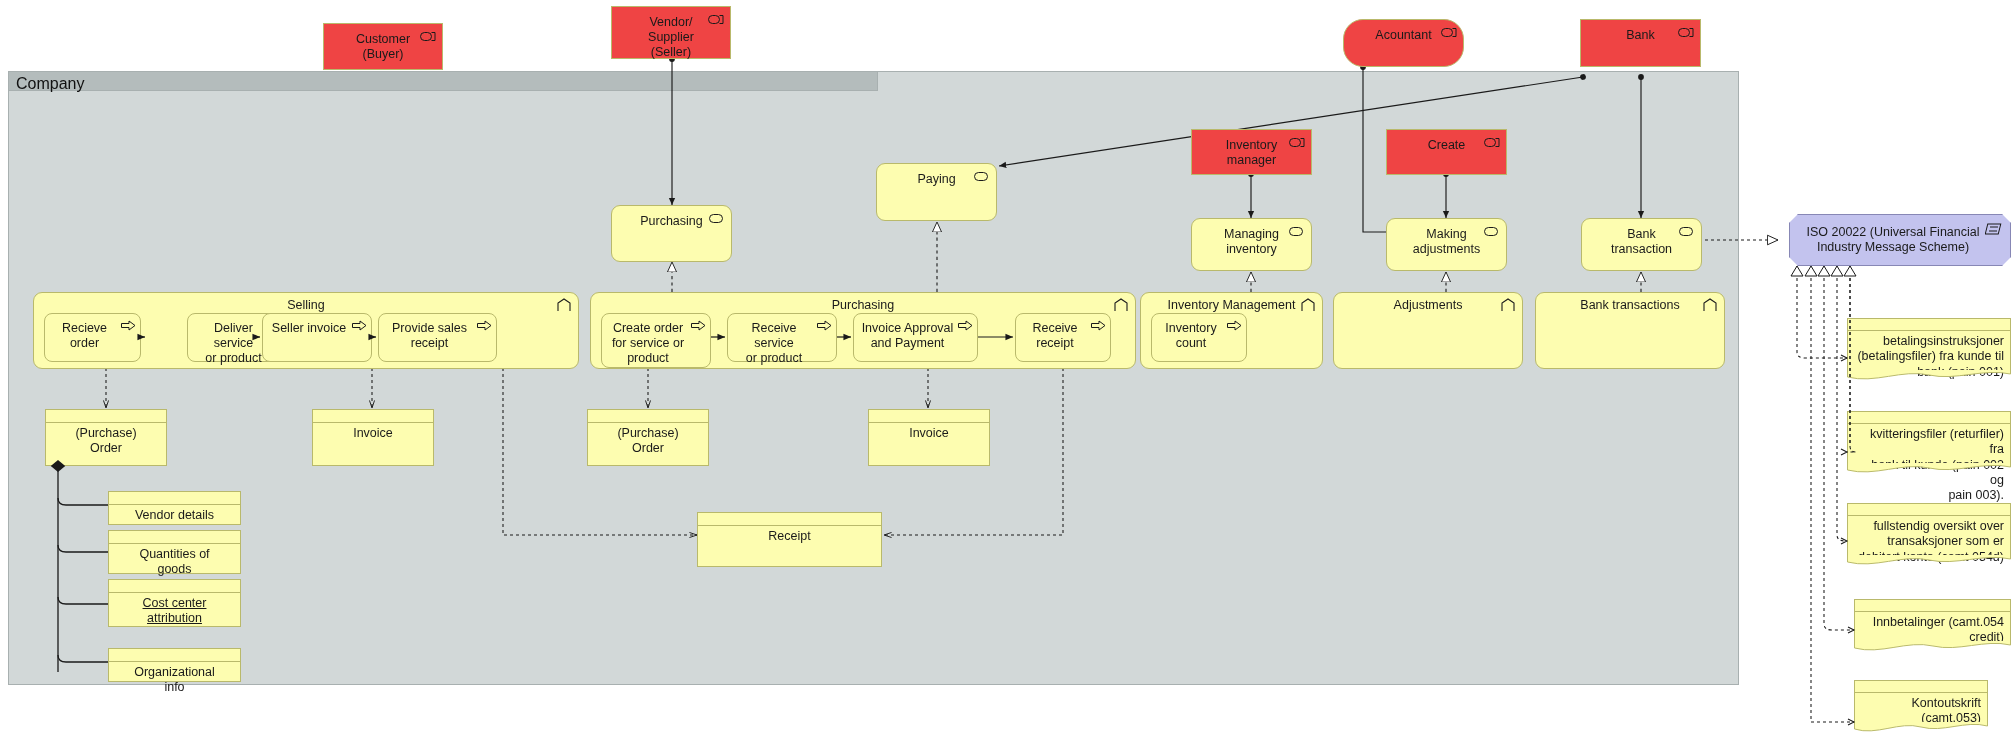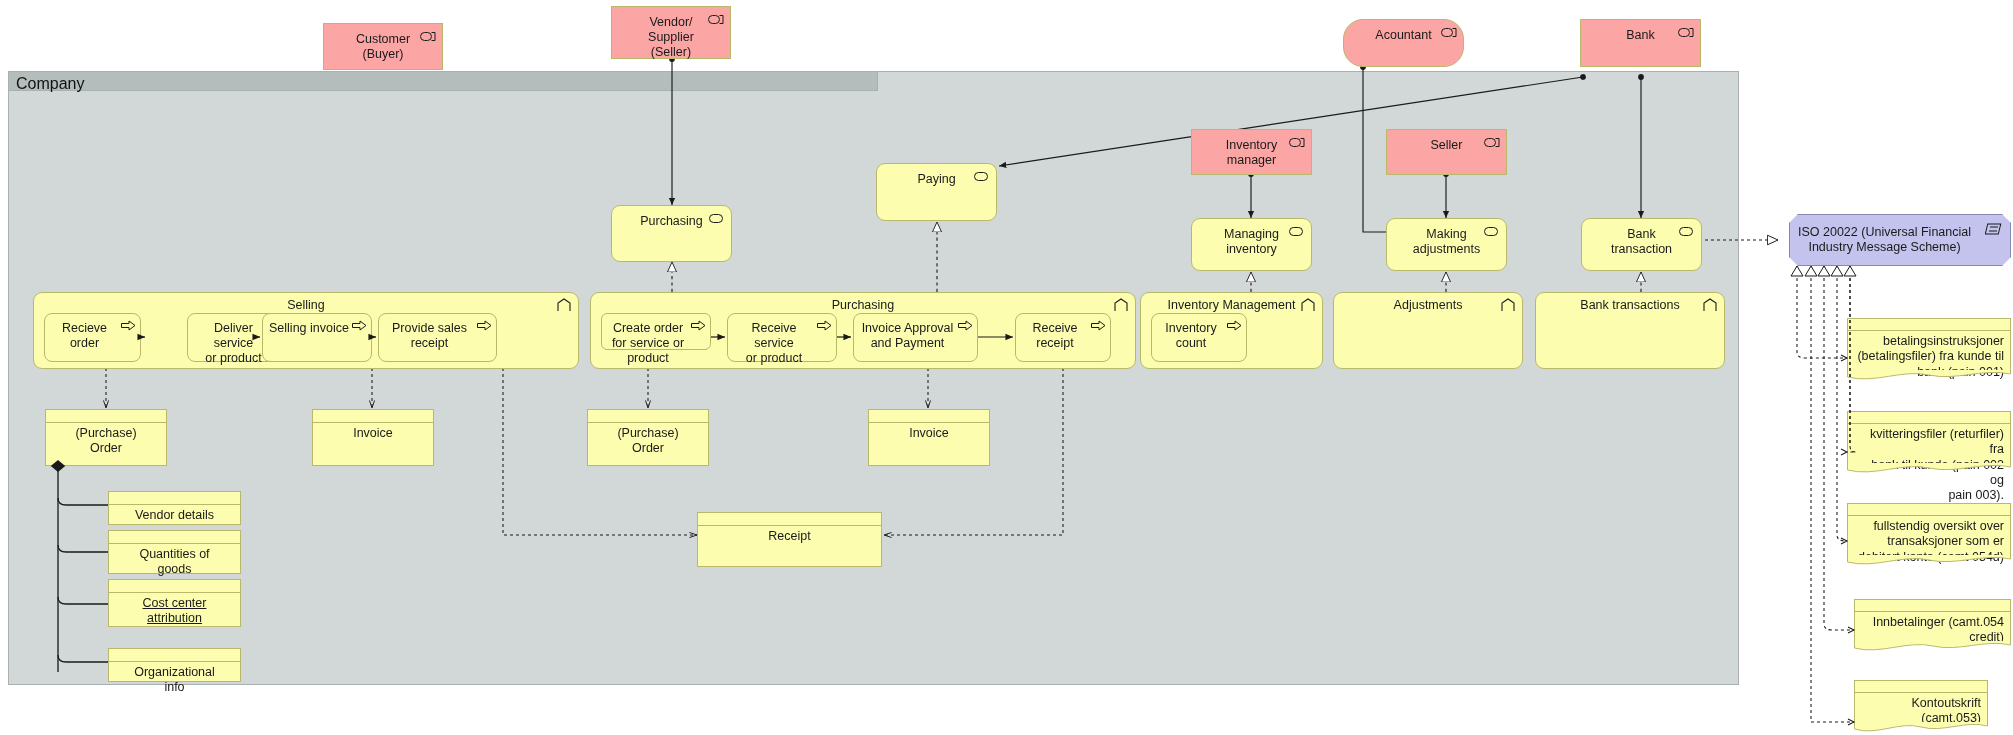--- a/index.html
+++ b/index.html
@@ -8,21 +8,21 @@
        color:#1a1a1a;-webkit-font-smoothing:antialiased;}
   #canvas{position:absolute;left:0;top:0;width:2013px;height:735px;}
 
   
   .node{position:absolute;box-sizing:border-box;
         display:flex;align-items:flex-start;justify-content:center;
         text-align:center;line-height:1.18;z-index:5;}
   .node .lbl{display:block;width:100%;padding:0 16px;}
 
   
-  .actor{background:#fca5a5;border:1px solid #b9b96b;font-size:12.5px;padding-top:8px;}
+  .actor{background:#ef4444;border:1px solid #b9b96b;font-size:12.5px;padding-top:8px;}
   
   .process{background:#fdfdb0;border:1px solid #b9b96b;border-radius:9px;
            font-size:12.5px;padding-top:8px;}
   
   .object{background:#fdfdb0;border:1px solid #b9b96b;font-size:12.5px;
           padding-top:16px;}
   .object:before{content:"";position:absolute;left:0;top:12px;width:100%;
                  height:1px;background:#b9b96b;}
   
   .group{position:absolute;background:#fdfdb0;border:1px solid #b9b96b;
@@ -32,21 +32,21 @@
   
   .subproc{position:absolute;background:#fdfdb0;border:1px solid #b9b96b;
            border-radius:8px;box-sizing:border-box;display:flex;
            align-items:flex-start;justify-content:center;text-align:center;
            font-size:12.5px;line-height:1.18;padding-top:7px;z-index:6;}
   .subproc .lbl{display:block;width:100%;padding:0 22px 0 6px;}
 
   
   .appcomp{position:absolute;background:#c3c3ee;border:1px solid #8787b5;
            font-size:12.5px;line-height:1.2;text-align:center;
-           display:flex;align-items:center;justify-content:flex-start;
+           display:flex;align-items:center;justify-content:center;
            clip-path:polygon(9px 0,calc(100% - 9px) 0,100% 9px,100% calc(100% - 9px),
                      calc(100% - 9px) 100%,9px 100%,0 calc(100% - 9px),0 9px);
            z-index:6;box-sizing:border-box;}
   .appcomp .lbl{padding:0 22px 0 8px;}
 
   
   .deliv{position:absolute;background:#fdfdb0;border:1px solid #b9b96b;
          border-bottom:none;font-size:12.5px;line-height:1.22;text-align:right;
          box-sizing:border-box;padding-top:15px;z-index:6;}
   .deliv:before{content:"";position:absolute;left:0;top:11px;width:100%;height:1px;
@@ -198,21 +198,21 @@
       <svg width="16" height="11" viewBox="0 0 16 11">
           <rect x="0.5" y="1.5" width="11" height="8" rx="4" fill="none" stroke="#1a1a1a"></rect>
           <line x1="11.5" y1="1.5" x2="15" y2="1.5" stroke="#1a1a1a"></line>
           <line x1="11.5" y1="9.5" x2="15" y2="9.5" stroke="#1a1a1a"></line>
           <line x1="15" y1="1.5" x2="15" y2="9.5" stroke="#1a1a1a"></line>
         </svg>
     </span>
   </div>
 
   <div class="node actor" style="left:1386px;top:129px;width:121px;height:46px;">
-    <span class="lbl">Seller</span>
+    <span class="lbl">Create</span>
     <span class="ic ic-role">
       <svg width="16" height="11" viewBox="0 0 16 11">
           <rect x="0.5" y="1.5" width="11" height="8" rx="4" fill="none" stroke="#1a1a1a"></rect>
           <line x1="11.5" y1="1.5" x2="15" y2="1.5" stroke="#1a1a1a"></line>
           <line x1="11.5" y1="9.5" x2="15" y2="9.5" stroke="#1a1a1a"></line>
           <line x1="15" y1="1.5" x2="15" y2="9.5" stroke="#1a1a1a"></line>
         </svg>
     </span>
   </div>
 
@@ -279,21 +279,21 @@
   </div>
   <div class="subproc" style="left:147px;top:313px;width:109px;height:49px;margin-left:40px;">
     <span class="lbl">Deliver service<br>or product</span>
     <span class="ic-sub">
       <svg width="15" height="11" viewBox="0 0 15 11">
           <path d="M0.5,3.5 L8,3.5 L8,1 L14,5.5 L8,10 L8,7.5 L0.5,7.5 z" fill="none" stroke="#1a1a1a"></path>
         </svg>
     </span>
   </div>
   <div class="subproc" style="left:262px;top:313px;width:110px;height:49px;">
-    <span class="lbl">Selling invoice</span>
+    <span class="lbl">Seller invoice</span>
     <span class="ic-sub">
       <svg width="15" height="11" viewBox="0 0 15 11">
           <path d="M0.5,3.5 L8,3.5 L8,1 L14,5.5 L8,10 L8,7.5 L0.5,7.5 z" fill="none" stroke="#1a1a1a"></path>
         </svg>
     </span>
   </div>
   <div class="subproc" style="left:378px;top:313px;width:119px;height:49px;">
     <span class="lbl">Provide sales<br>receipt</span>
     <span class="ic-sub">
       <svg width="15" height="11" viewBox="0 0 15 11">
@@ -303,21 +303,21 @@
   </div>
 
   <div class="group" style="left:590px;top:292px;width:546px;height:77px;">
     <span class="gtitle">Purchasing</span>
     <span class="ic-coll">
       <svg width="14" height="14" viewBox="0 0 14 14">
           <path d="M1,13 L1,5 L7,1 L13,5 L13,13" fill="none" stroke="#1a1a1a" stroke-width="1.1"></path>
         </svg>
     </span>
   </div>
-  <div class="subproc" style="left:601px;top:313px;width:110px;height:37px;border-radius:6px;">
+  <div class="subproc" style="left:601px;top:313px;width:110px;height:55px;">
     <span class="lbl">Create order<br>for service or<br>product</span>
     <span class="ic-sub">
       <svg width="15" height="11" viewBox="0 0 15 11">
           <path d="M0.5,3.5 L8,3.5 L8,1 L14,5.5 L8,10 L8,7.5 L0.5,7.5 z" fill="none" stroke="#1a1a1a"></path>
         </svg>
     </span>
   </div>
   <div class="subproc" style="left:727px;top:313px;width:110px;height:49px;">
     <span class="lbl">Receive service<br>or product</span>
     <span class="ic-sub">

